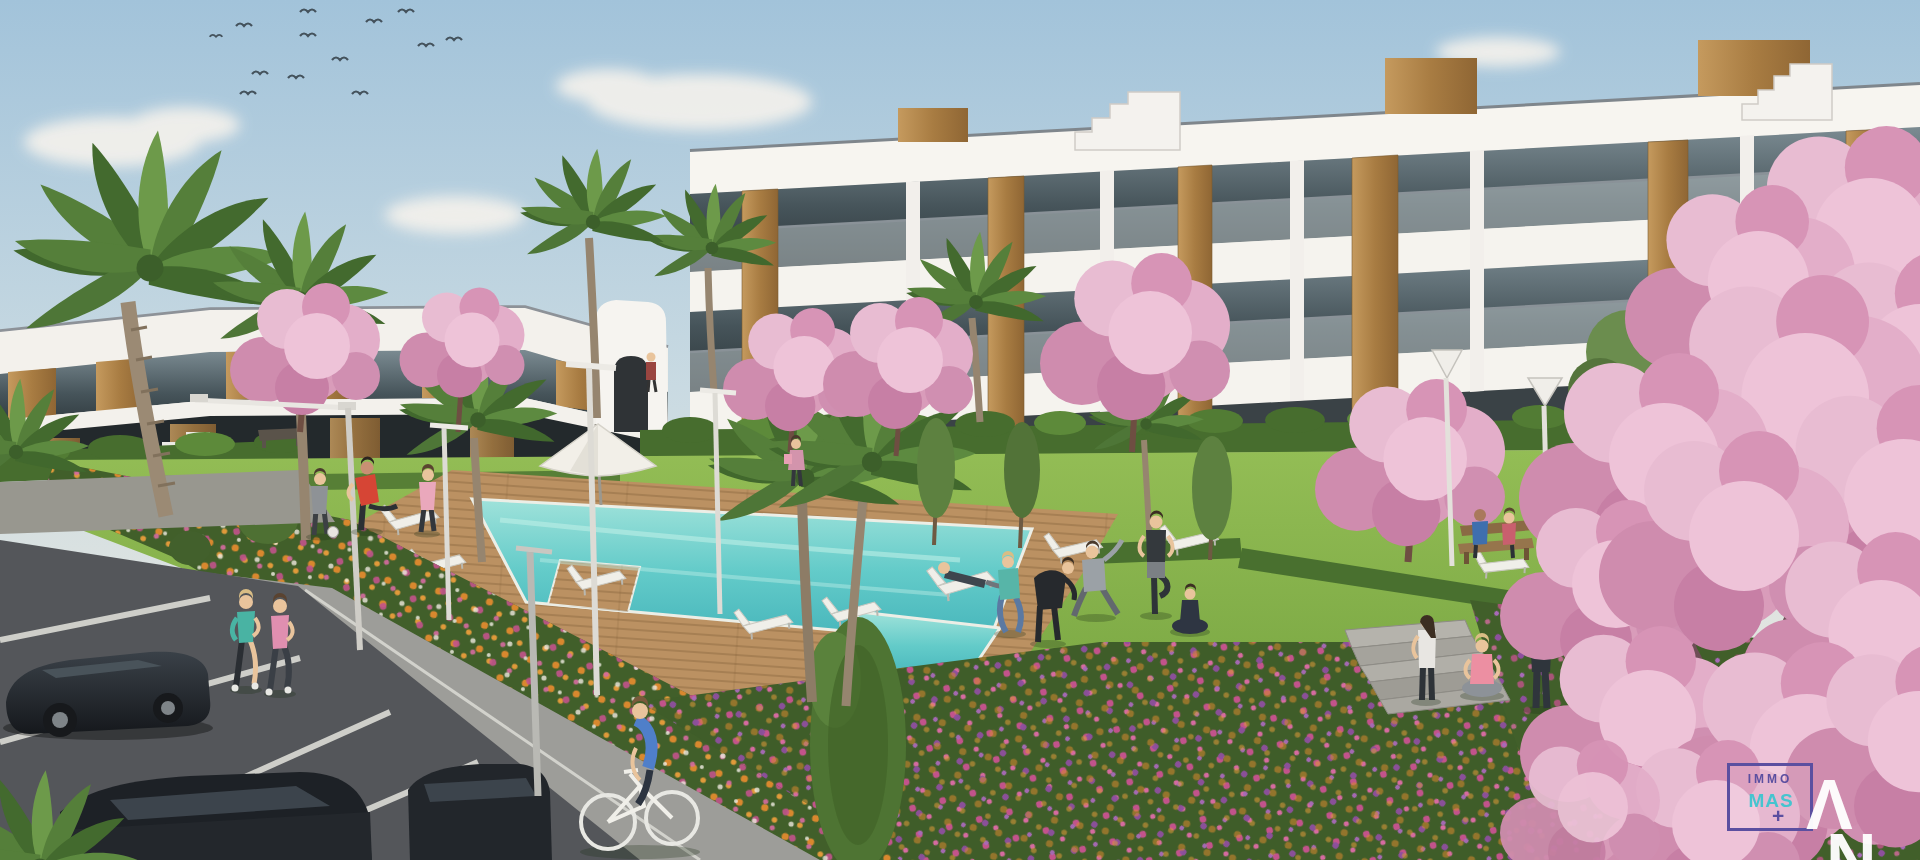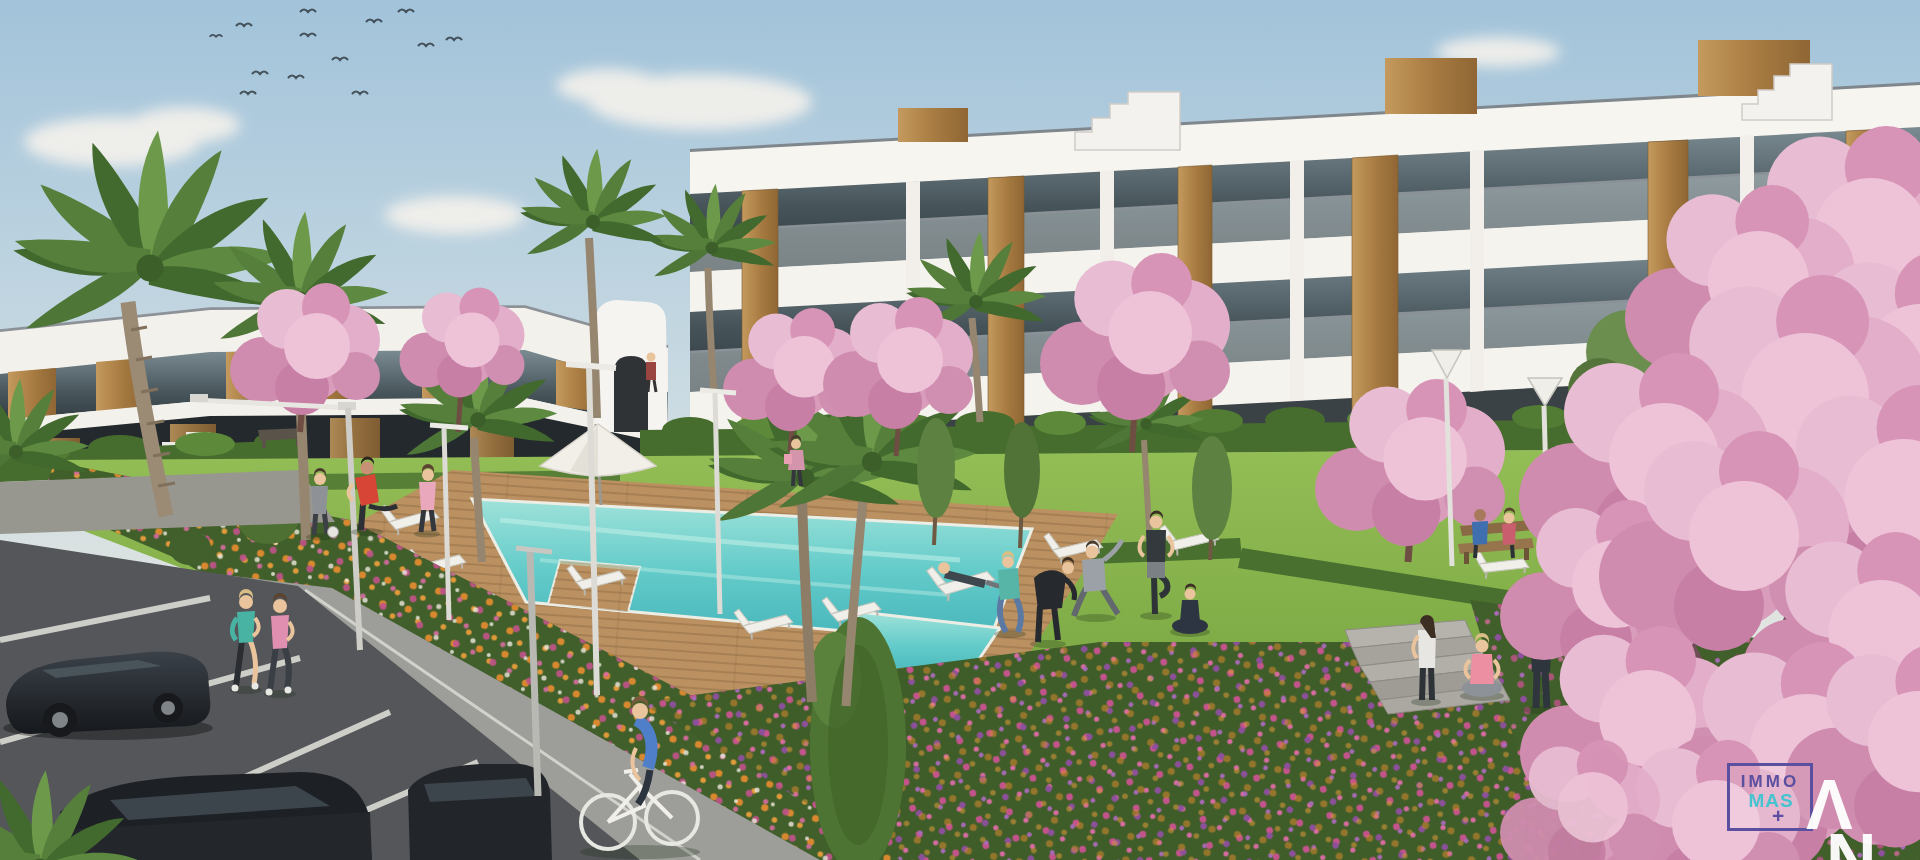--- a/index.html
+++ b/index.html
@@ -4,21 +4,21 @@
 <style>
   html,body{margin:0;padding:0;background:#222;}
   .stage{position:relative;width:1920px;height:860px;overflow:hidden;
          font-family:"Liberation Sans", sans-serif;}
   .stage svg{position:absolute;left:0;top:0;}
   .shd{fill:rgba(30,45,20,.28);}
   
   .wm-box{position:absolute;left:1727px;top:763px;width:80px;height:62px;
           border:3px solid #5b4fa0;background:rgba(255,255,255,.13);}
   .wm-immo{position:absolute;top:7px;left:0;right:0;text-align:center;
-           font-weight:bold;font-size:17px;line-height:1;color:#5b4fa0;letter-spacing:3px;}
+           font-weight:bold;font-size:12px;line-height:1;color:#5b4fa0;letter-spacing:3px;}
   .wm-mas{position:absolute;top:25px;left:-5px;right:-7px;text-align:center;
           font-weight:bold;font-size:19px;line-height:1;color:#45c4cf;letter-spacing:1px;}
   .wm-plus{position:absolute;left:42px;top:39px;font-weight:bold;font-size:21px;
            line-height:1;color:#5b4fa0;}
   .wm-letter{position:absolute;color:#ffffff;font-weight:bold;line-height:1;opacity:.96;}
   .wm-a{left:1806px;top:770px;font-size:70px;}
   .wm-n{left:1826px;top:824px;font-size:70px;}
 </style>
 </head>
 <body>

